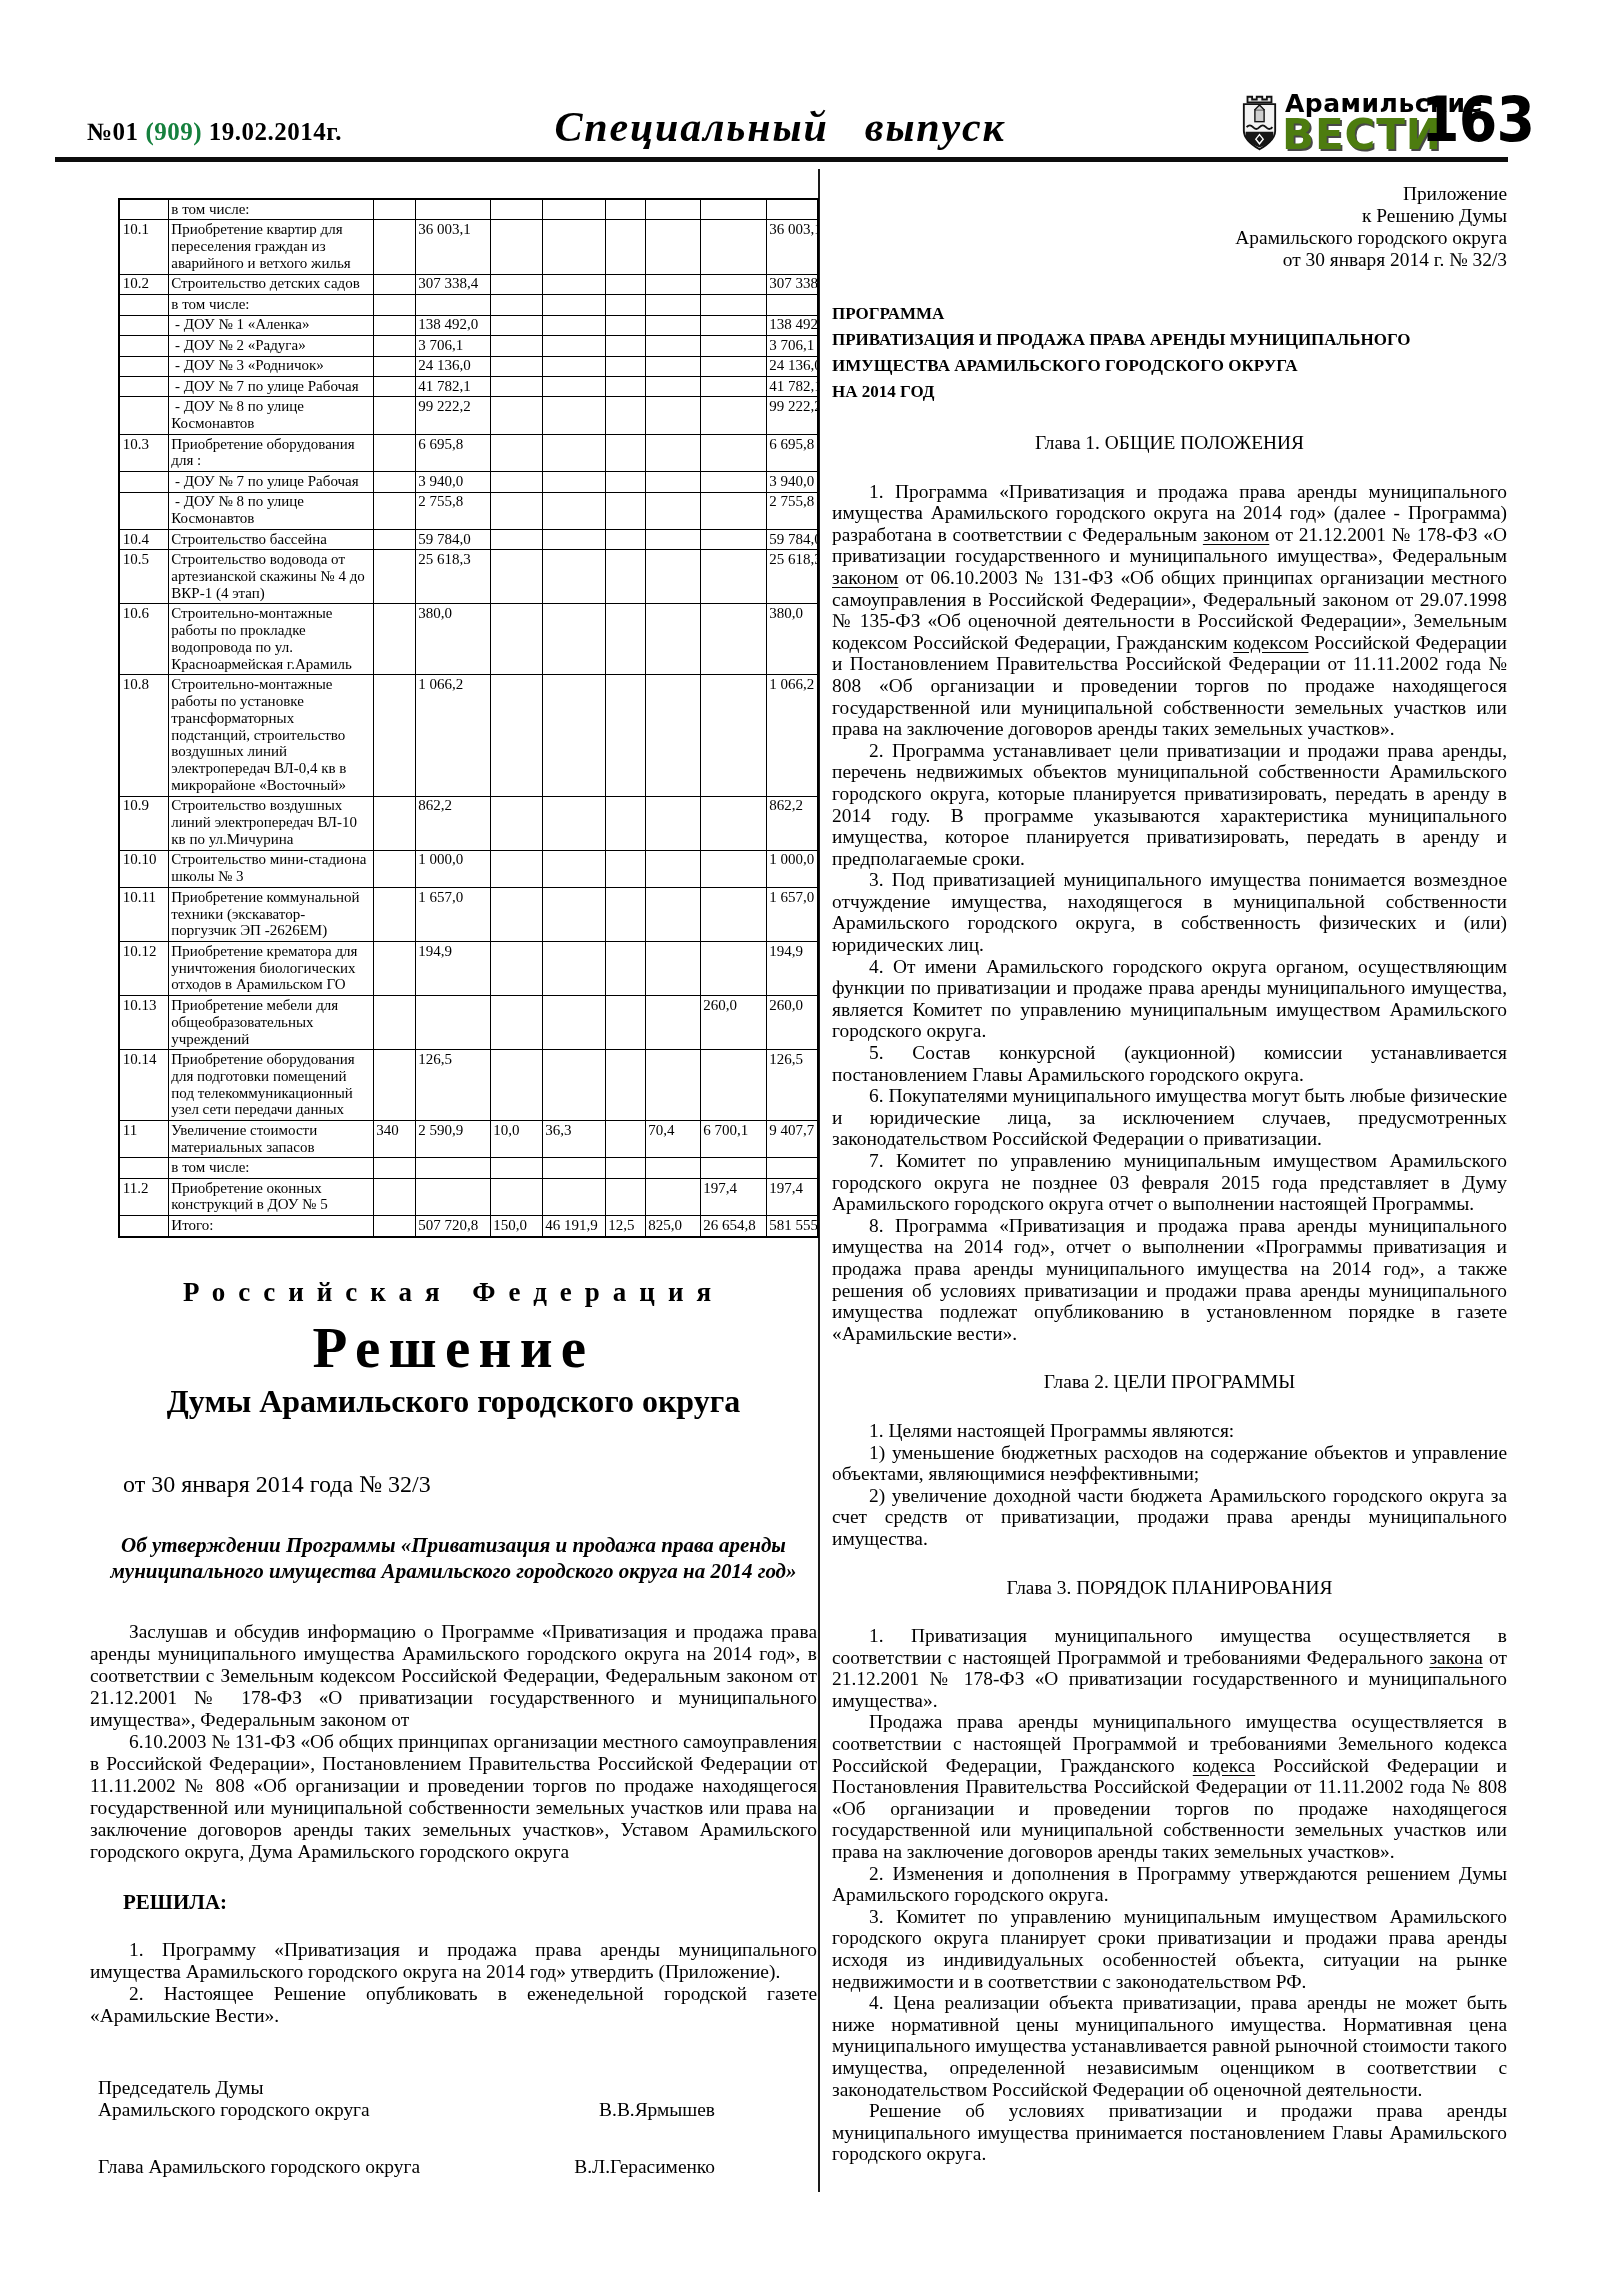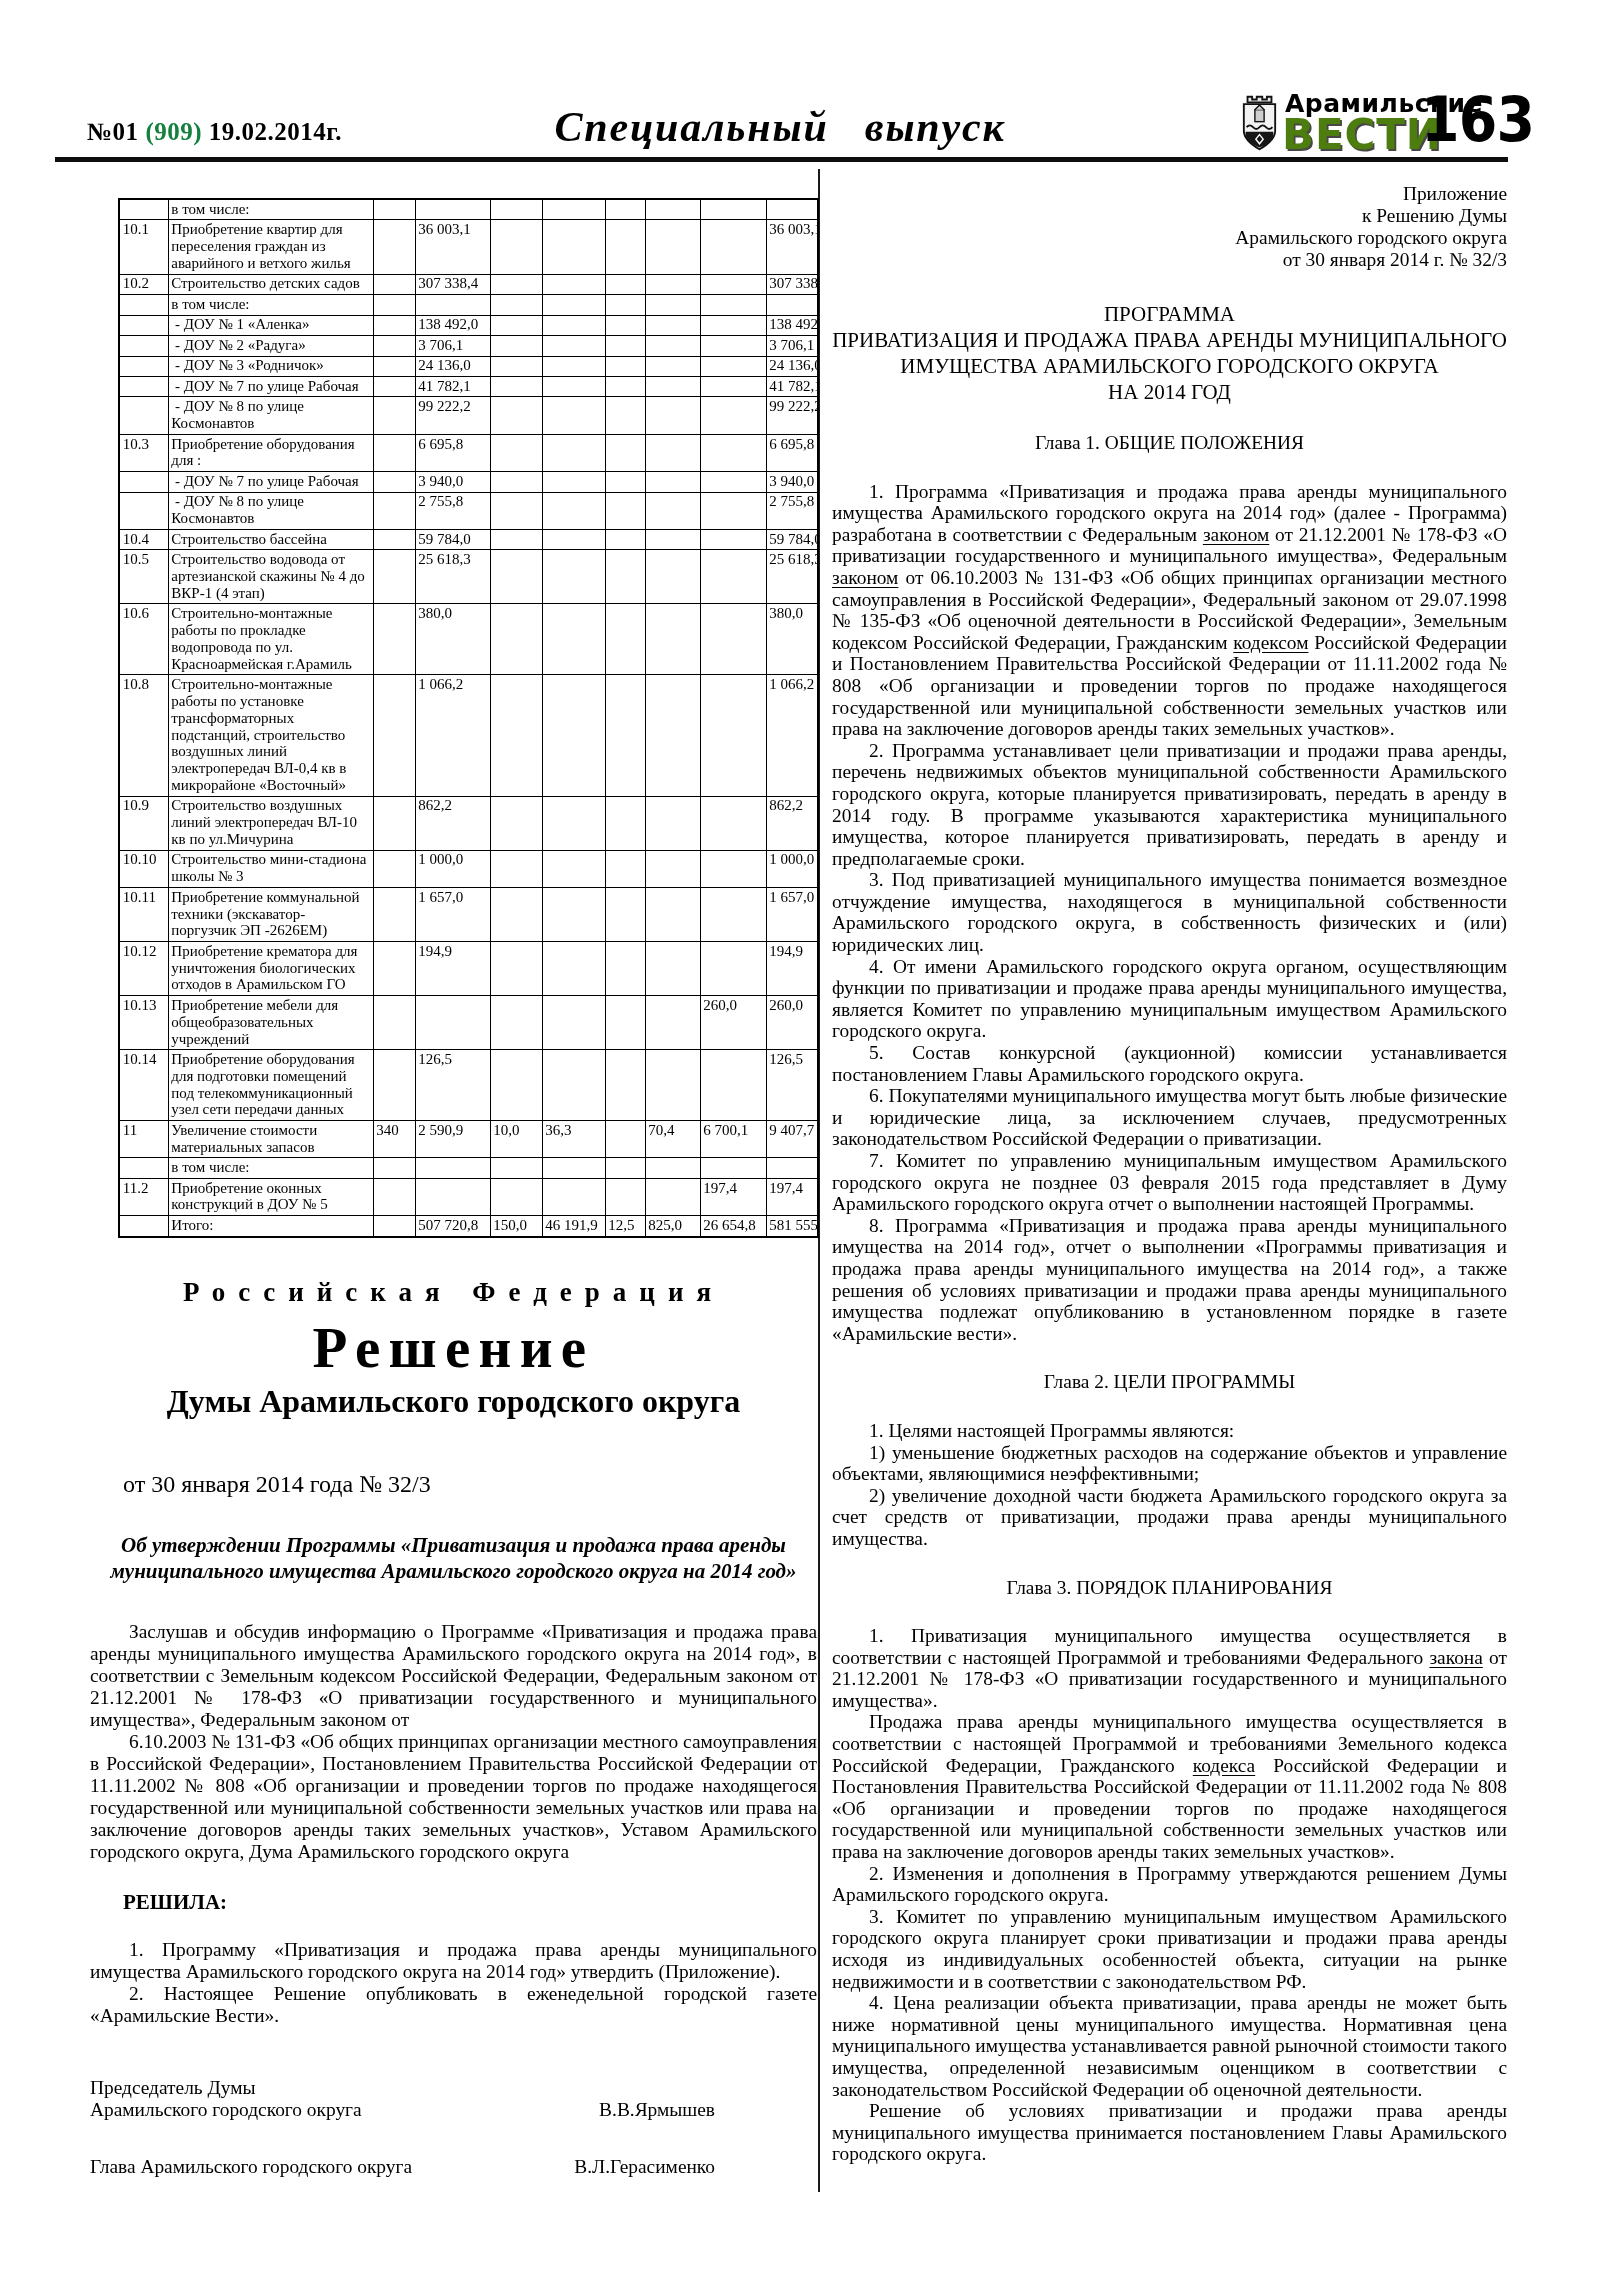--- a/index.html
+++ b/index.html
@@ -37,29 +37,29 @@
   .res-country{text-align:center;font-weight:bold;font-size:27px;letter-spacing:13px;line-height:31px;}
   .res-type{text-align:center;font-weight:bold;font-size:57px;letter-spacing:8.3px;line-height:65px;margin-top:7.4px;}
   .res-org{text-align:center;font-weight:bold;font-size:32px;line-height:39px;margin-top:1.8px;}
   .res-date{margin-top:52px;padding-left:33px;font-size:24px;}
   .res-subject{margin-top:37px;text-align:center;font-weight:bold;font-style:italic;
     font-size:21px;line-height:26px;}
   .res-body{margin-top:37px;}
   .res-para{text-align:justify;text-indent:39px;hyphens:auto;-webkit-hyphens:auto;}
   .res-resolved{margin:28px 0 26px;padding-left:33px;font-weight:bold;font-size:21px;}
   .signatures{margin-top:50px;}
-  .sign-row{display:flex;align-items:flex-end;margin-top:35px;}
+  .sign-row{display:flex;align-items:flex-end;margin-top:35px;margin-left:8px;}
   .sign-row:first-child{margin-top:0;}
   .sign-role div{line-height:22px;}
   .sign-name{margin-left:auto;margin-right:102px;}
 
   
   .program{position:absolute;left:832px;top:183px;width:675px;font-size:19.4px;line-height:21.6px;}
   .annex{text-align:right;line-height:22px;}
-  .prog-title{text-align:center;font-weight:normal;font-size:21px;line-height:26px;margin-top:30px;}
+  .prog-title{text-align:left;font-weight:bold;font-size:17px;line-height:26px;margin-top:30px;}
   .chapter-heading{text-align:center;margin:27px 0;white-space:pre-line;}
   .prog-para{text-align:justify;text-indent:37px;hyphens:auto;-webkit-hyphens:auto;}
   .prog-para u{text-underline-offset:2.8px;}
 </style>
 </head>
 <body>
 
 <div class="issue">
   <span>№01</span>
   <span class="gray">(909)</span>

